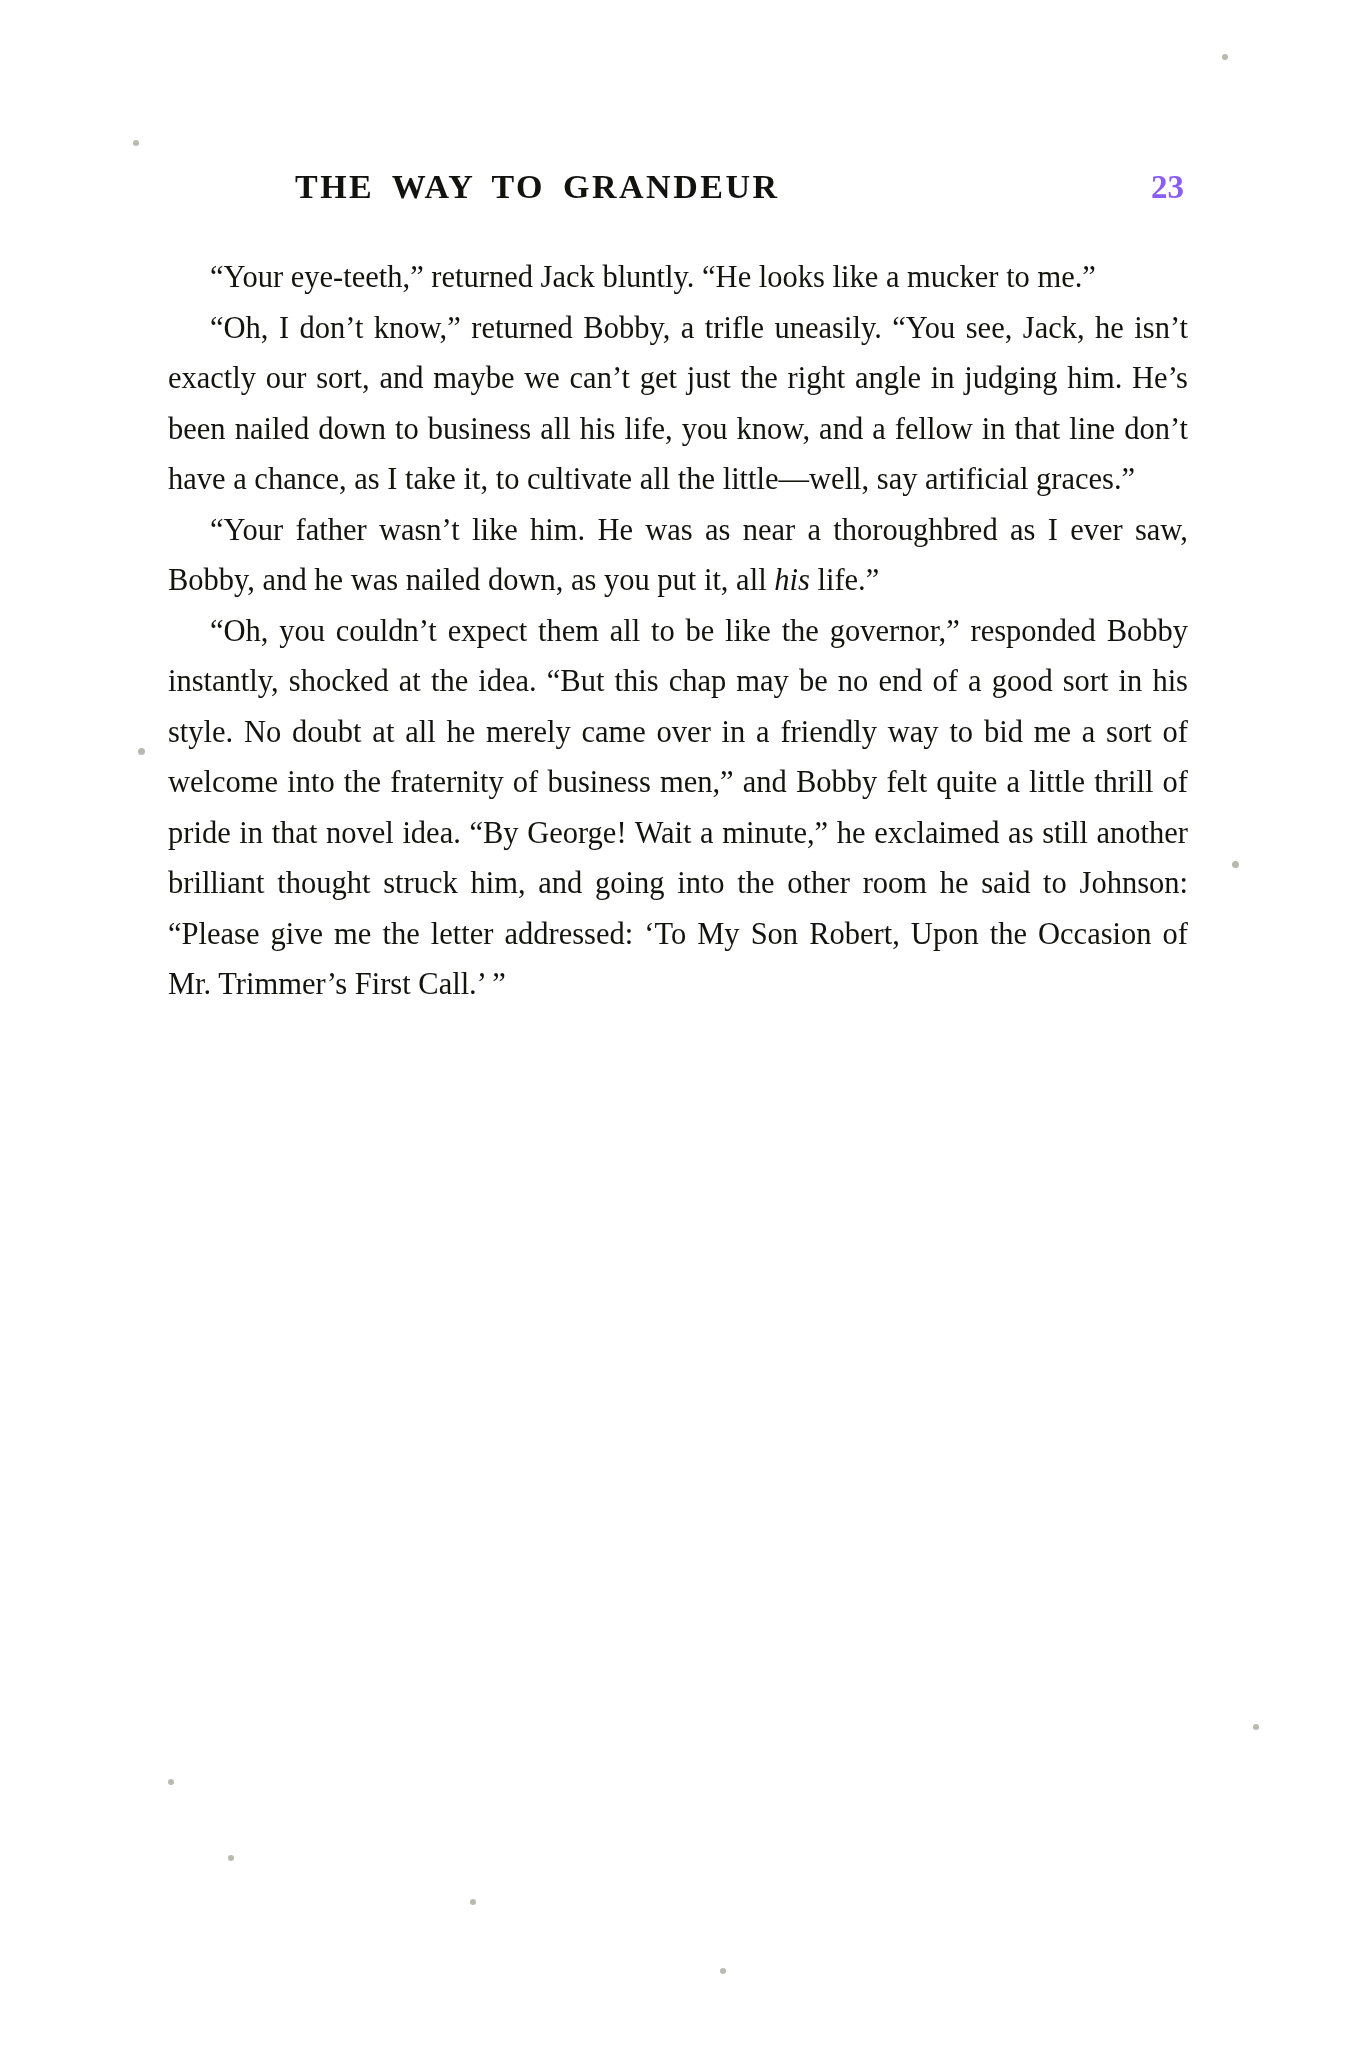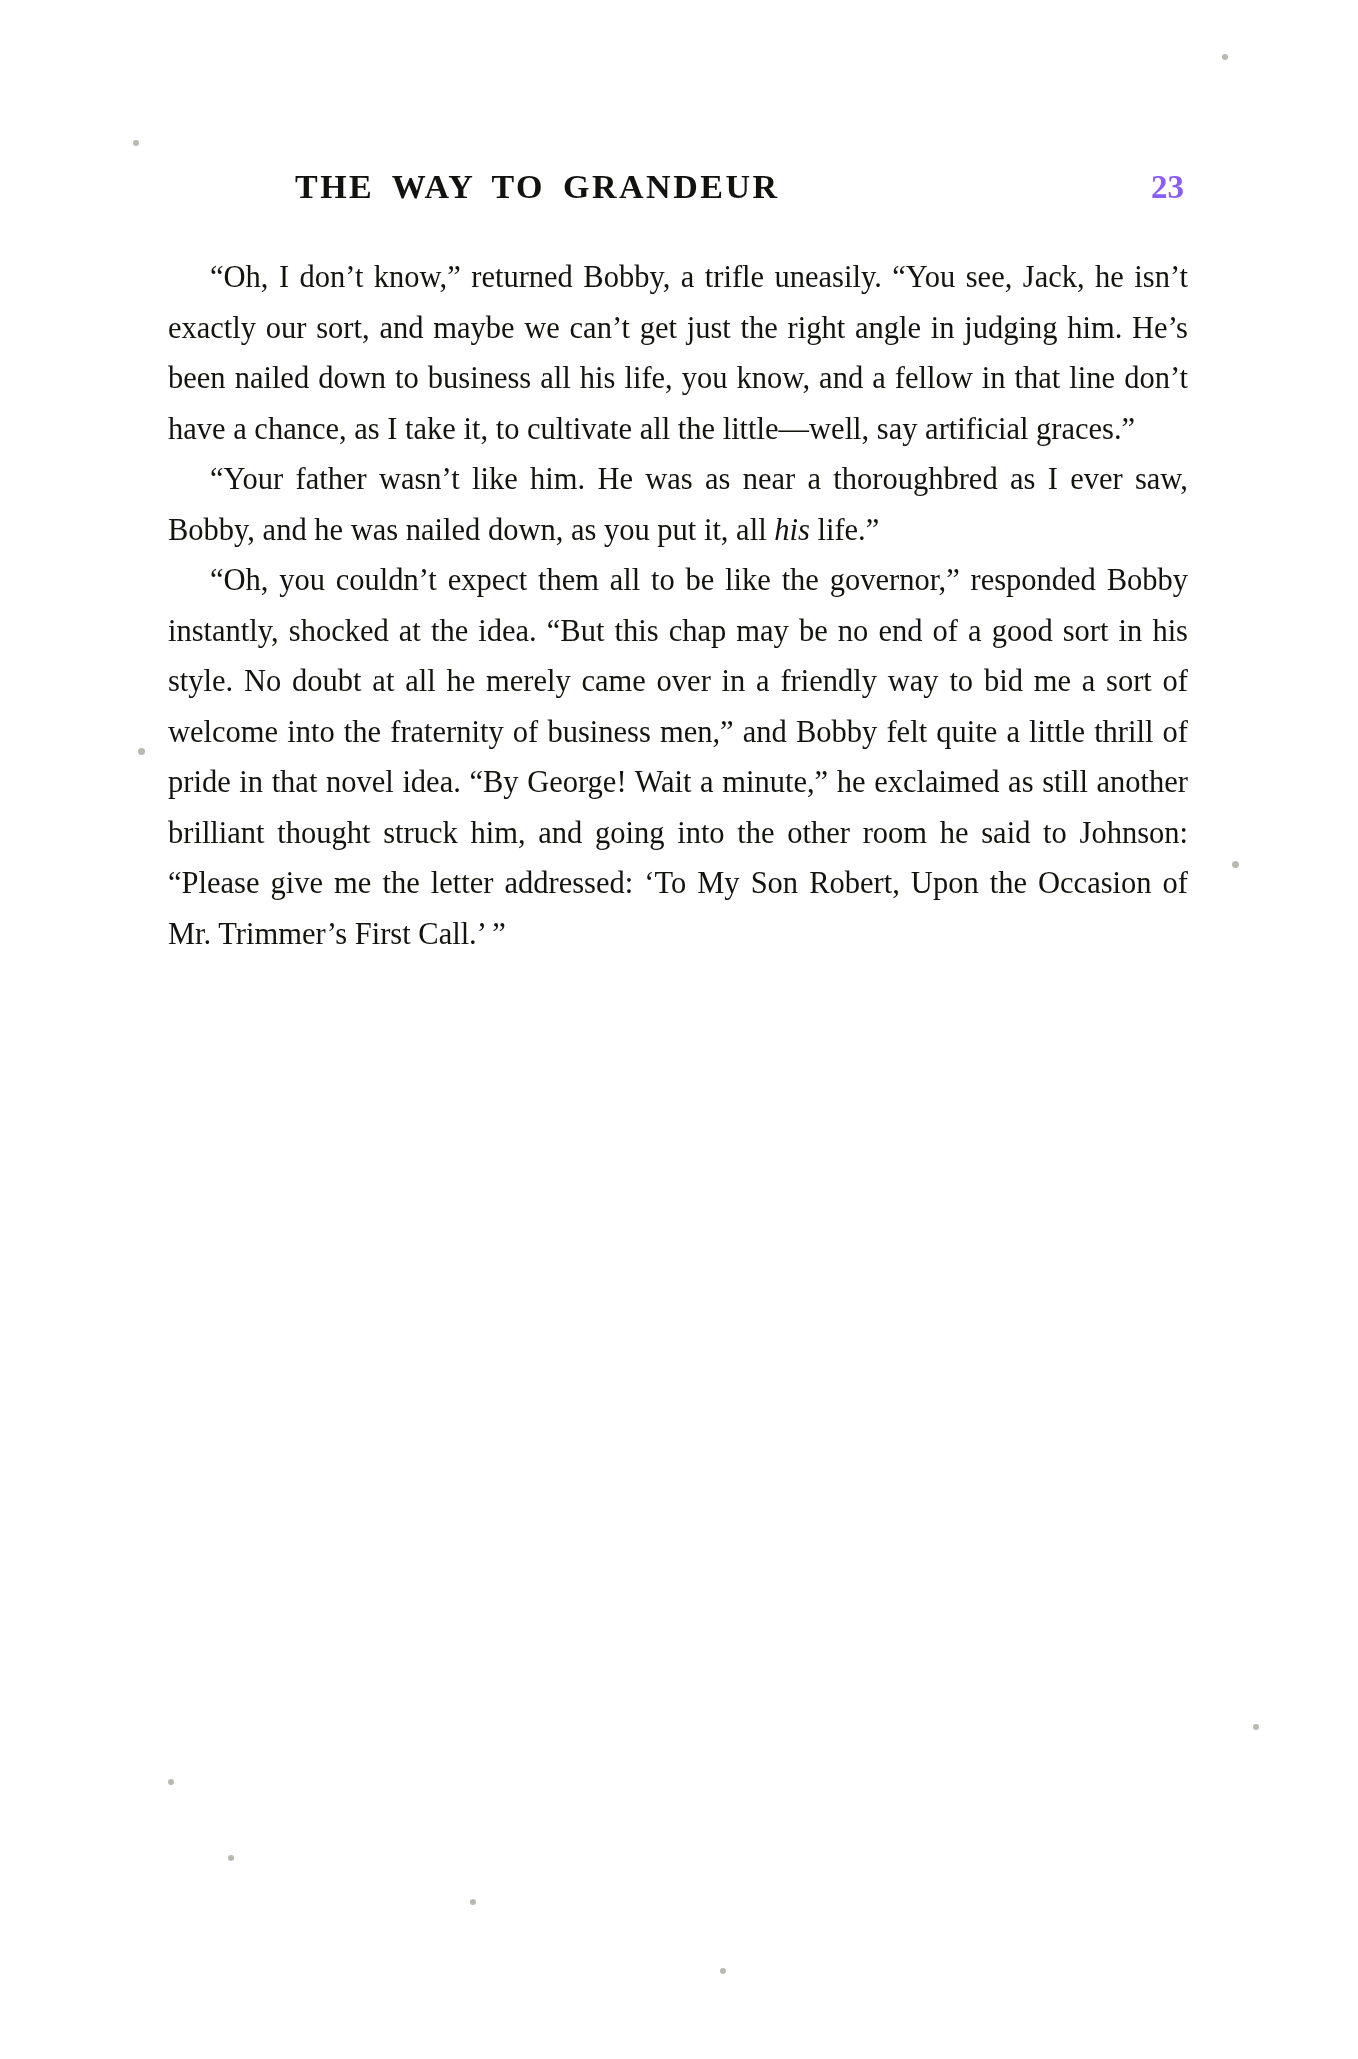--- a/index.html
+++ b/index.html
@@ -85,19 +85,20 @@
   <div class="speck" style="left:1222px; top:54px; width:6px; height:6px;"></div>
 
   <div class="page-inner">
 
     <div class="running-head">
       <span class="title">THE WAY TO GRANDEUR</span>
       <span class="folio">23</span>
     </div>
 
     <div class="body-text">
+      <p>“Your eye-teeth,” returned Jack bluntly.  “He looks like a mucker to me.”</p>
       <p>“Oh, I don’t know,” returned Bobby, a trifle uneasily.  “You see, Jack, he isn’t exactly our sort, and maybe we can’t get just the right angle in judging him.  He’s been nailed down to business all his life, you know, and a fellow in that line don’t have a chance, as I take it, to cultivate all the little—well, say artificial graces.”</p>
       <p>“Your father wasn’t like him.  He was as near a thoroughbred as I ever saw, Bobby, and he was nailed down, as you put it, all <em>his</em> life.”</p>
       <p>“Oh, you couldn’t expect them all to be like the governor,” responded Bobby instantly, shocked at the idea.  “But this chap may be no end of a good sort in his style.  No doubt at all he merely came over in a friendly way to bid me a sort of welcome into the fraternity of business men,” and Bobby felt quite a little thrill of pride in that novel idea.  “By George!  Wait a minute,” he exclaimed as still another brilliant thought struck him, and going into the other room he said to Johnson:  “Please give me the letter addressed:  ‘To My Son Robert, Upon the Occasion of Mr. Trimmer’s First Call.’ ”</p>
     </div>
 
   </div>
 </div>
 
 </body></html>

